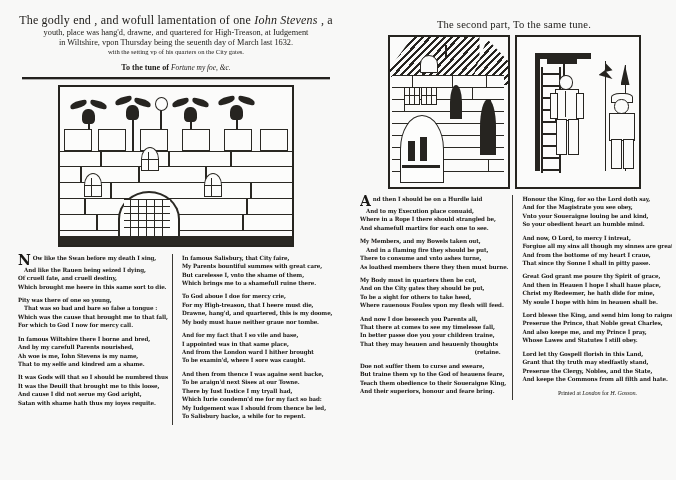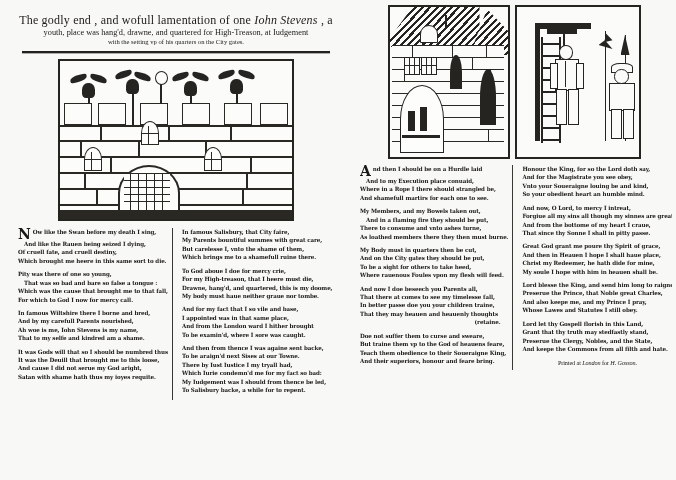--- a/index.html
+++ b/index.html
@@ -114,21 +114,27 @@
 
   <div class="half half-left">
 
     <div class="title-block">
       <div class="t-l1 smear">
         <span>The godly end , and wofull lamentation of one </span><span class="ital">Iohn Stevens</span><span> , a</span>
       </div>
       <div class="t-l2 smear">
         <span>youth, place was hang'd, drawne, and quartered for High-Treason, at </span><span class="ital">Iudgement</span>
       </div>
+      <div class="t-l3 smear">
+        <span>in </span><span class="ital">Wiltshire</span><span>, vpon Thursday being the seuenth day of March last 1632.</span>
+      </div>
       <div class="t-l4 smear">with the setting vp of his quarters on the City gates.</div>
+      <div class="t-tune smear">
+        <span>To the tune of </span><span class="ital">Fortune my foe, &amp;c.</span>
+      </div>
     </div>
 
     <div class="rule-thick"></div>
 
     <div class="cut-wrap">
       <div class="cut cut-left">
 
         <div class="spike" style="left:28px;top:26px;height:40px;"></div>
         <div class="body" style="left:22px;top:22px;"></div>
         <div class="wing" style="left:10px;top:14px;"></div>
@@ -268,20 +274,21 @@
           <div class="ln">Which Iurie condemn'd me for my fact so bad:</div>
           <div class="ln">My Iudgement was I should from thence be led,</div>
           <div class="ln">To Salisbury backe, a while for to repent.</div>
         </div>
       </div>
     </div>
   </div>
 
   <div class="half half-right">
 
+    <div class="second-title smear">The second part, To the same tune.</div>
 
     <div class="cuts-right">
 
       <div class="cut cut-r1">
         <div class="roof" style="left:-6px;top:0;width:96px;height:40px;
              clip-path:polygon(30% 0,100% 0,100% 100%,0 100%);"></div>
         <div class="roof" style="left:80px;top:2px;width:44px;height:46px;
              clip-path:polygon(40% 0,100% 60%,100% 100%,0 100%);"></div>
         <div class="stonewall" style="left:30px;top:18px;width:16px;height:16px;
              border-radius:50% 50% 0 0;"></div>

